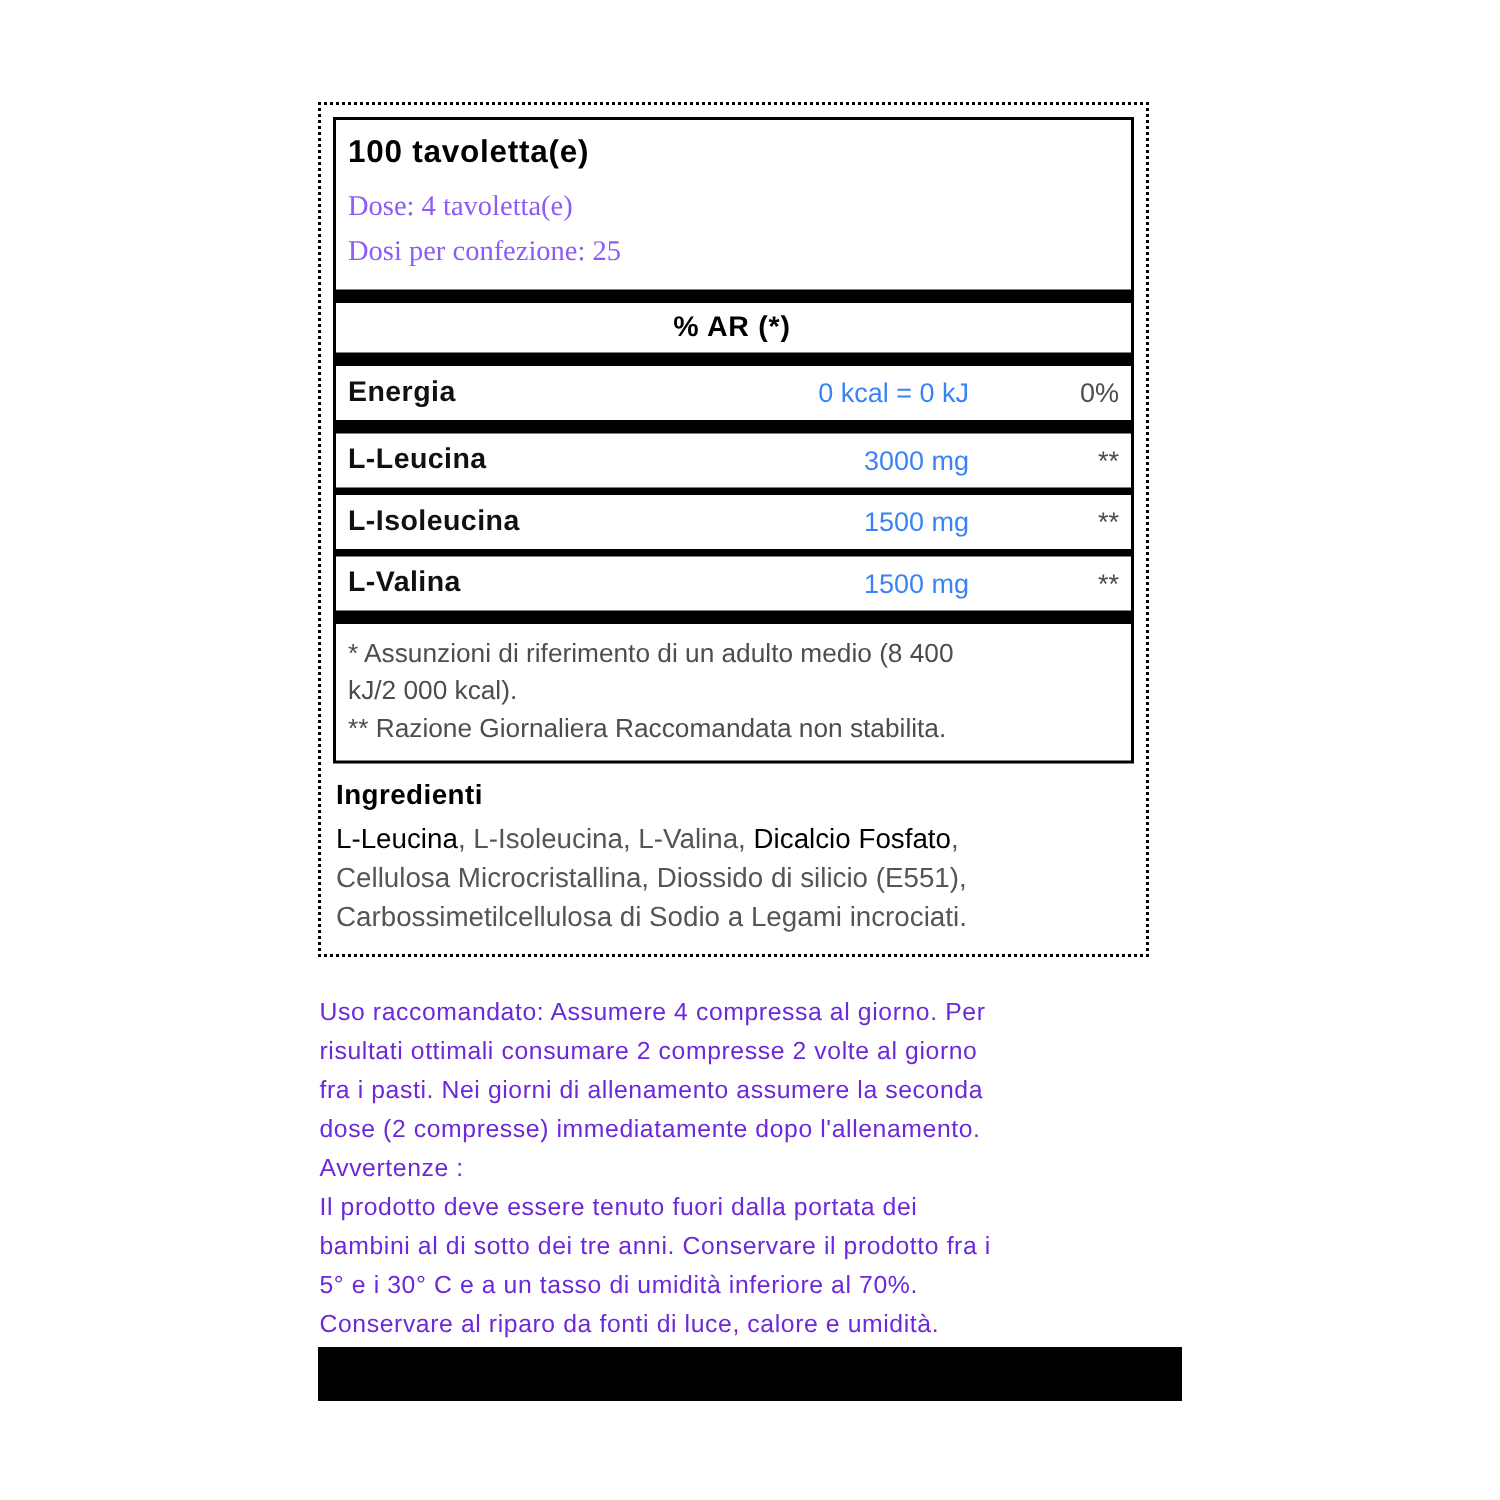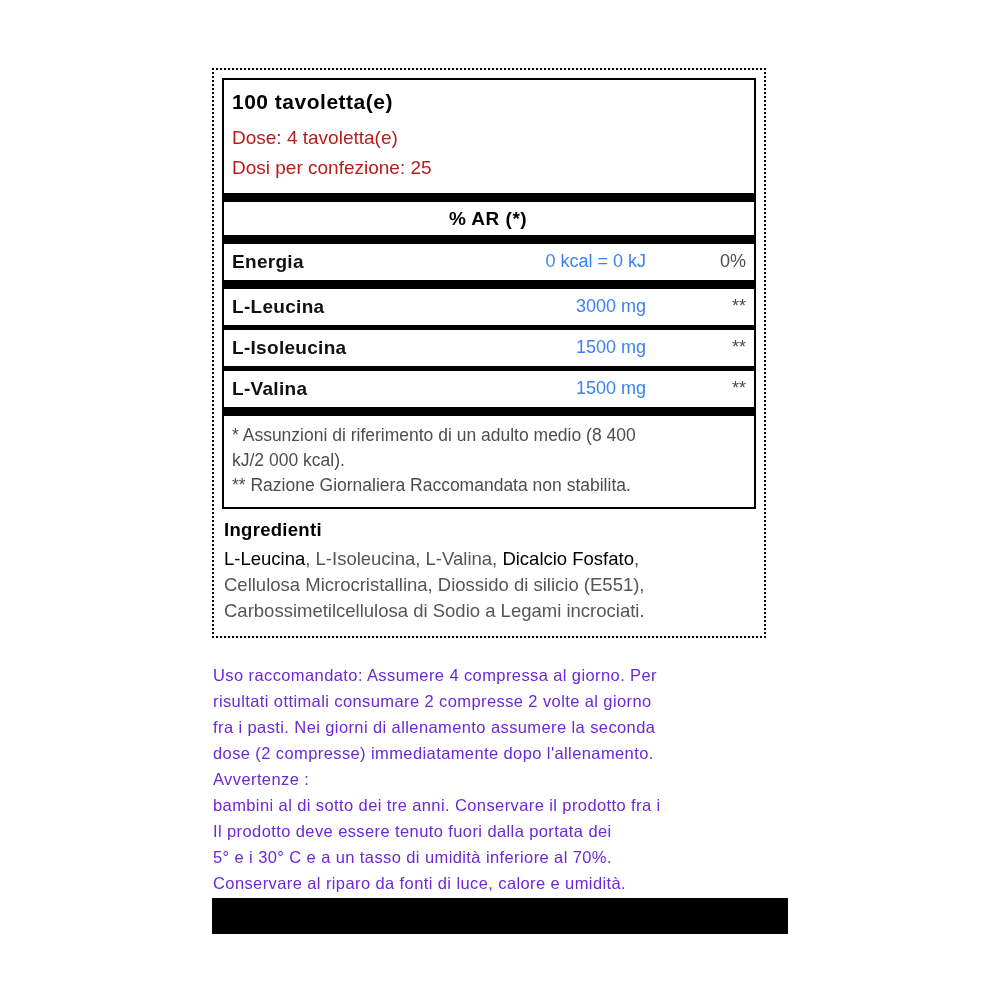--- a/index.html
+++ b/index.html
@@ -36,43 +36,44 @@
   .facts-title {
     font-size: 21px;
     font-weight: 700;
     color: #000000;
     letter-spacing: 0.5px;
     margin: 4px 0 9px 0;
     line-height: 24px;
   }
   .dose-line {
     font-size: 19px;
-    color: #b91c1c;
+    color: #8b5cf6;
     line-height: 30px;
+    font-family: Liberation Serif, serif;
   }
   .bar {
     background: #000000;
     margin-left: -8px;
     margin-right: -8px;
   }
   .bar.thick { height: 9px; }
   .bar.thin  { height: 5px; }
   .bar.first { margin-top: 10px; }
   .ar-header {
     text-align: center;
     font-size: 19px;
     font-weight: 700;
     color: #000000;
     letter-spacing: 0.5px;
     padding: 6px 2px 6px 0;
     line-height: 21px;
   }
   .row {
     display: flex;
-    align-items: flex-start;
+    align-items: flex-end;
     padding: 7px 0 7px 0;
   }
   .row .name {
     flex: 1;
     font-size: 19px;
     font-weight: 700;
     color: #111111;
     letter-spacing: 0.3px;
     line-height: 22px;
   }
@@ -194,21 +195,21 @@
     </div>
 
   </div>
 
   <div class="directions">
     <div>Uso raccomandato: Assumere 4 compressa al giorno. Per</div>
     <div>risultati ottimali consumare 2 compresse 2 volte al giorno</div>
     <div>fra i pasti. Nei giorni di allenamento assumere la seconda</div>
     <div>dose (2 compresse) immediatamente dopo l'allenamento.</div>
     <div>Avvertenze :</div>
+    <div>Il prodotto deve essere tenuto fuori dalla portata dei</div>
     <div>bambini al di sotto dei tre anni. Conservare il prodotto fra i</div>
-    <div>Il prodotto deve essere tenuto fuori dalla portata dei</div>
     <div>5° e i 30° C e a un tasso di umidità inferiore al 70%.</div>
     <div>Conservare al riparo da fonti di luce, calore e umidità.</div>
   </div>
 
   <div class="black-bar"></div>
 
 </div>
 
 </body></html>

